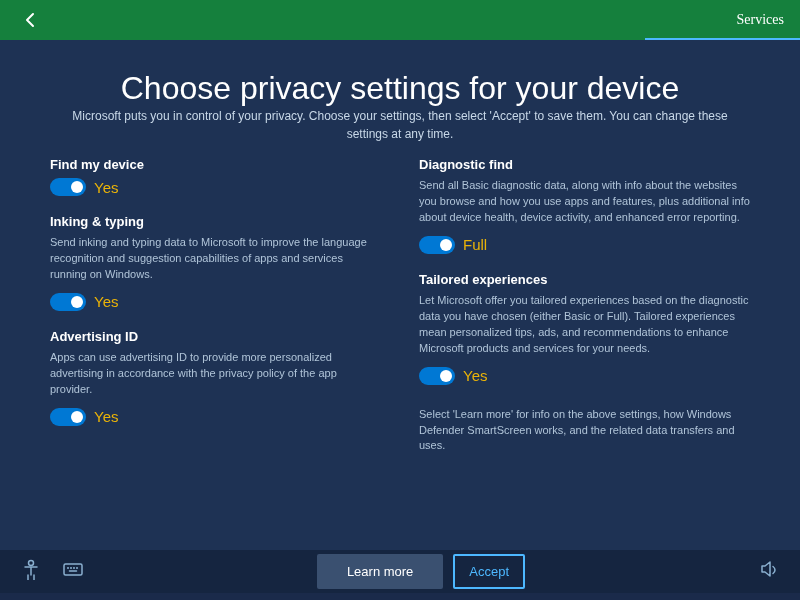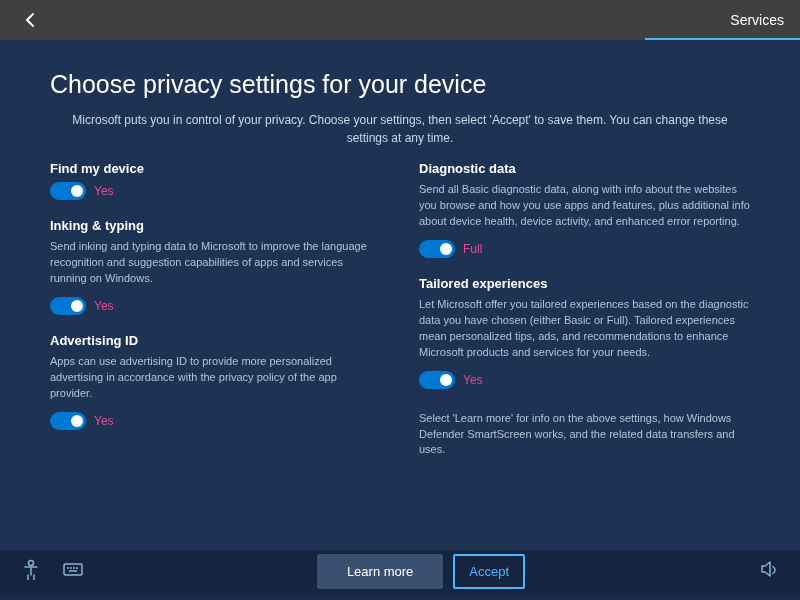--- a/index.html
+++ b/index.html
@@ -11,26 +11,27 @@
       font-family: 'Segoe UI', Arial, sans-serif;
       color: #ffffff;
       overflow: hidden;
       position: relative;
     }
 
     
     .top-bar {
       width: 100%;
       height: 40px;
-      background-color: #404040;
+      background-color: #15803d;
       display: flex;
       align-items: center;
       justify-content: space-between;
       padding: 0 16px;
       position: relative;
+      font-family: Liberation Serif, serif;
     }
 
     .back-button {
       background: none;
       border: none;
       color: #ffffff;
       cursor: pointer;
       font-size: 18px;
       display: flex;
       align-items: center;
@@ -60,24 +61,24 @@
     .main-content {
       width: 100%;
       height: 510px;
       background-color: #1e3254;
       padding: 30px 50px 20px 50px;
       display: flex;
       flex-direction: column;
     }
 
     .page-heading {
-      font-size: 25px;
+      font-size: 32px;
       font-weight: 300;
-      color: #ffffff;
-      margin-bottom: 12px;
+      text-align: center;
+      color: #ffffff;
     }
 
     .page-subtitle {
       font-size: 12px;
       text-align: center;
       color: #c8d8e8;
       line-height: 1.5;
       margin-bottom: 14px;
       padding: 0 20px;
     }
@@ -163,22 +164,22 @@
       position: absolute;
       right: 3px;
       top: 3px;
       width: 12px;
       height: 12px;
       background-color: #ffffff;
       border-radius: 50%;
     }
 
     .toggle-label {
-      font-size: 12px;
-      color: #ec4899;
+      font-size: 15px;
+      color: #eab308;
     }
 
     .learn-more-note {
       font-size: 11px;
       color: #b0c4d8;
       line-height: 1.45;
       margin-top: 4px;
     }
 
     
@@ -281,21 +282,21 @@
           <div class="toggle"></div>
           <span class="toggle-label">Yes</span>
         </div>
       </div>
 
     </div>
 
     <div class="right-column">
 
       <div class="setting-item">
-        <div class="setting-title">Diagnostic data</div>
+        <div class="setting-title">Diagnostic find</div>
         <div class="setting-desc">Send all Basic diagnostic data, along with info about the websites you browse and how you use apps and features, plus additional info about device health, device activity, and enhanced error reporting.</div>
         <div class="toggle-row">
           <div class="toggle"></div>
           <span class="toggle-label">Full</span>
         </div>
       </div>
 
       <div class="setting-item">
         <div class="setting-title">Tailored experiences</div>
         <div class="setting-desc">Let Microsoft offer you tailored experiences based on the diagnostic data you have chosen (either Basic or Full). Tailored experiences mean personalized tips, ads, and recommendations to enhance Microsoft products and services for your needs.</div>

